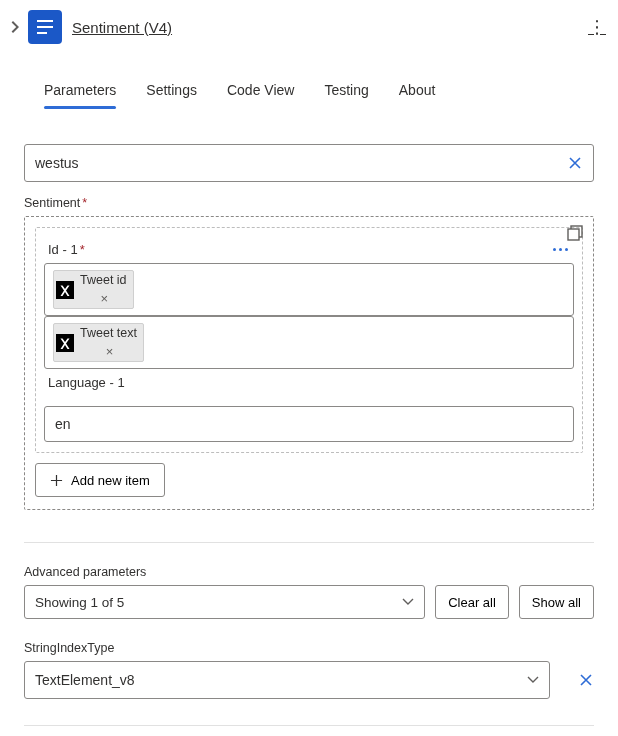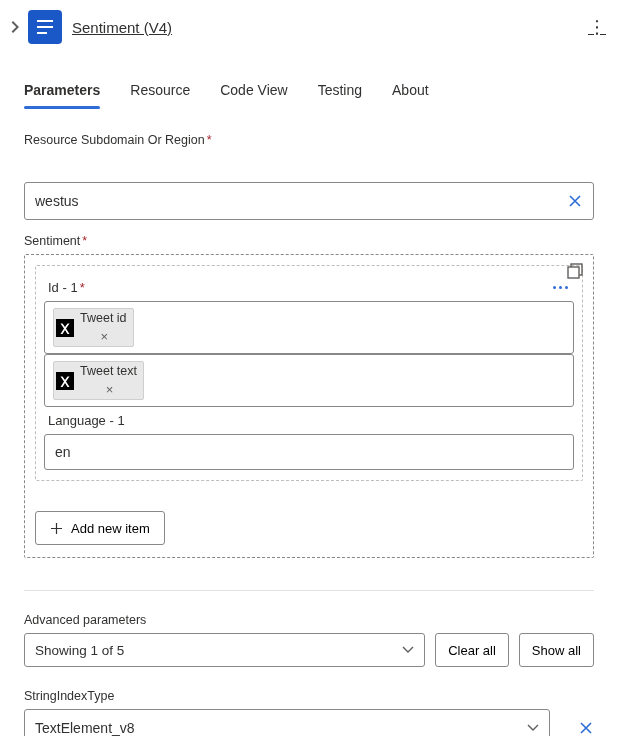--- a/index.html
+++ b/index.html
@@ -21,21 +21,21 @@
   .logo {
     width: 34px; height: 34px; background:#1b58c7; border-radius:4px;
     display:flex; align-items:center; justify-content:center; margin: 0 10px 0 6px;
   }
   .logo svg { fill:#fff; }
   .title { font-size: 15px; font-weight: 400; flex:1; }
   .dots { width:18px; text-align:center; cursor:pointer; color:#323130; font-size:18px; letter-spacing:0; line-height:6px; }
   .content { padding: 14px 24px 16px 24px; }
   .tabs { display:flex; gap:30px; border-bottom:1px solid transparent; margin-top:14px; margin-bottom:24px; }
   .tab { font-size:14px; padding:0 0 10px 0; cursor:pointer; color:#323130; position:relative; }
-  .tab.active { font-weight:700; }
+  .tab.active { font-weight:400;margin-left:20px; }
   .tab.active::after { content:""; position:absolute; left:0; right:0; bottom:-1px; height:3px; background:#2e6cd6; border-radius:2px; }
   .field-label { font-size:12.5px; color:#323130; margin-bottom:6px; }
   .req { color:#a4262c; margin-left:2px; }
   .text-input {
     width:100%; height:38px; border:1px solid #8a8886; border-radius:3px;
     display:flex; align-items:center; padding:0 10px; font-size:14px;
     position:relative;
     margin-top:35px;
   }
   .text-input .clear { margin-left:auto; color:#2e6cd6; cursor:pointer; display:flex; }
@@ -58,27 +58,26 @@
     padding:2px 6px 2px 2px; gap:6px; font-size:12.5px; border-radius:2px;
   }
   .token .x-badge {
     width:18px; height:18px; background:#000; display:flex; align-items:center; justify-content:center;
   }
   .token .x-badge svg { fill:#fff; }
   .token .tx { display:inline-flex; align-items:center; gap:4px;flex-direction:column; }
   .token .remove { color:#605e5c; cursor:pointer; font-size:13px; margin-left:2px; }
   .lang-input {
     border:1px solid #8a8886; border-radius:3px; height:36px; padding:0 10px;
-    display:flex; align-items:center; font-size:14px; background:#fff;
+    display:flex; align-items:center; font-size:14px; background:#fff;margin-top:10px;
   }
   .add-btn {
     height:34px; border:1px solid #8a8886; border-radius:3px; background:#fff;
     padding:0 14px; display:inline-flex; align-items:center; gap:8px; cursor:pointer;
     font-size:13px;
-    margin-top:20px;
   }
   .divider { border-top:1px solid #e1e1e1; margin:32px 0 22px 0; }
   .dropdown {
     height:34px; border:1px solid #8a8886; border-radius:3px; display:flex;
     align-items:center; padding:0 10px; font-size:13.5px; background:#fff; cursor:pointer; width:100%;
   }
   .dropdown .chev-d { margin-left:auto; display:flex; }
   .btn-out {
     height:34px; border:1px solid #8a8886; border-radius:3px; background:#fff;
     padding:0 12px; font-size:13px; cursor:pointer; display:flex; align-items:center;
@@ -109,29 +108,26 @@
       </svg>
   </div>
   <div class="title">Sentiment (V4)</div>
   <div class="dots">⋮</div>
 </div>
 
 <div class="content">
 
   <div class="tabs">
     <div class="tab active">Parameters</div>
-    <div class="tab">Resource</div>
+    <div class="tab">Settings</div>
     <div class="tab">Code View</div>
     <div class="tab">Testing</div>
     <div class="tab">About</div>
   </div>
 
-  <div class="field-label">
-    <span>Resource Subdomain Or Region</span><span class="req">*</span>
-  </div>
   <div class="text-input">
     <span>westus</span>
     <span class="clear">
       <svg width="16" height="16" viewBox="0 0 16 16">
           <path d="M3 3 L13 13 M13 3 L3 13" stroke="#2e6cd6" stroke-width="1.6" fill="none"></path>
         </svg>
     </span>
   </div>
 
   <div class="field-label" style="margin-top:14px;">

